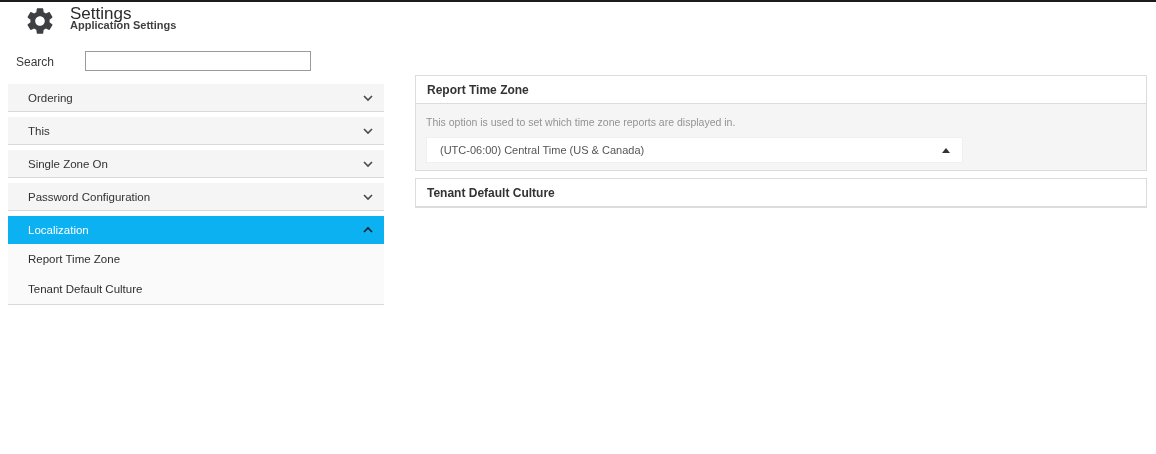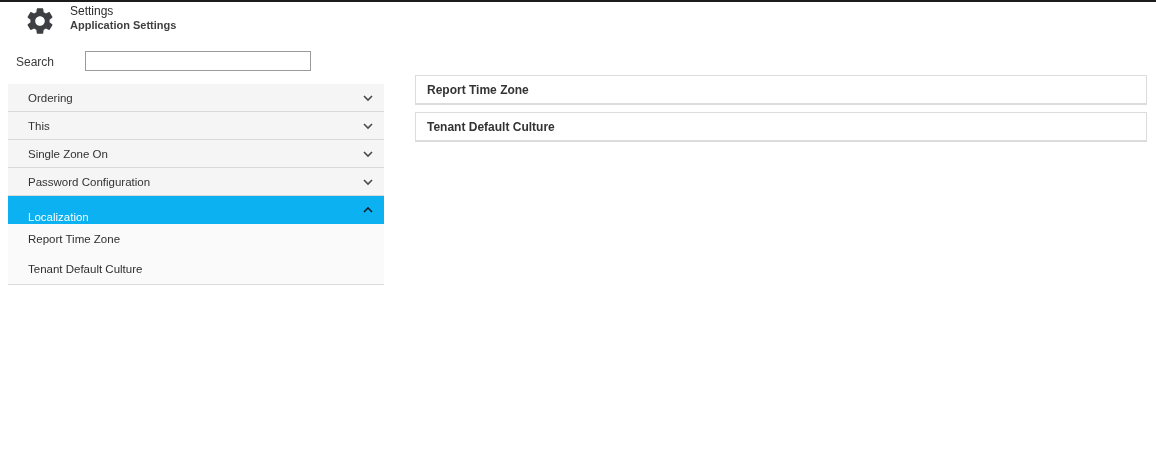--- a/index.html
+++ b/index.html
@@ -14,21 +14,21 @@
     position: absolute; top: 0; left: 0;
     width: 1156px; height: 2px;
     background: #1c1c1c;
   }
   
   .header { position: absolute; top: 2px; left: 0; width: 1156px; height: 44px; background: #fff; }
   .gear { position: absolute; left: 24px; top: 3px; width: 32px; height: 32px; color: #3d3f42; }
   .gear svg { width: 100%; height: 100%; fill: currentColor; }
   .page-title {
     position: absolute; left: 70px; top: 2px;
-    font-size: 12px; color: #2b2b2b;
+    font-size: 17px; color: #2b2b2b;
   }
   .page-subtitle {
     position: absolute; left: 70px; top: 17px;
     font-size: 11px; color: #3f3f3f; font-weight: bold;
   }
   
   .search-label {
     position: absolute; left: 16px; top: 55px;
     font-size: 12px; color: #3a3a3a;
   }
@@ -42,36 +42,36 @@
   }
   
   .sidebar {
     position: absolute; left: 8px; top: 84px; width: 376px;
   }
   .acc-item {
     position: relative;
     height: 28px;
     background: #f5f5f5;
     border-bottom: 1px solid #d9d9d9;
+    margin-bottom: 5px;
     display: flex; align-items: center;
     padding-left: 20px;
     font-size: 11.5px; color: #333;
     cursor: pointer;
   }
   .acc-item .chev {
     position: absolute; right: 10px; top: 8px;
     width: 12px; height: 12px; color: #4a4a4a;
   }
   .chev svg { width: 12px; height: 12px; stroke: currentColor; fill: none; stroke-width: 1.6; }
   .acc-item.active {
     background: #0cb1f2;
     color: #ffffff;
     border-bottom: 1px solid #0cb1f2;
     margin-bottom: 0;
-    align-items: flex-end;
   }
   .acc-item.active .chev { color: #13222e; }
   .subpanel {
     background: #fafafa;
     border-bottom: 1px solid #d9d9d9;
     margin-bottom: 5px;
   }
   .sub-item {
     height: 30px;
     display: flex; align-items: center;
@@ -174,17 +174,24 @@
     </div>
     <div class="sub-item">
       <span>Tenant Default Culture</span>
     </div>
   </div>
 </div>
 
 <div class="main">
   <div class="card">
     <div class="card-header">Report Time Zone</div>
+    <div class="card-body">
+      <div class="card-desc">This option is used to set which time zone reports are displayed in.</div>
+      <div class="dropdown">
+        <span>(UTC-06:00) Central Time (US &amp; Canada)</span>
+        <span class="caret-up"></span>
+      </div>
+    </div>
   </div>
   <div class="card">
     <div class="card-header">Tenant Default Culture</div>
   </div>
 </div>
 
 </body></html>

